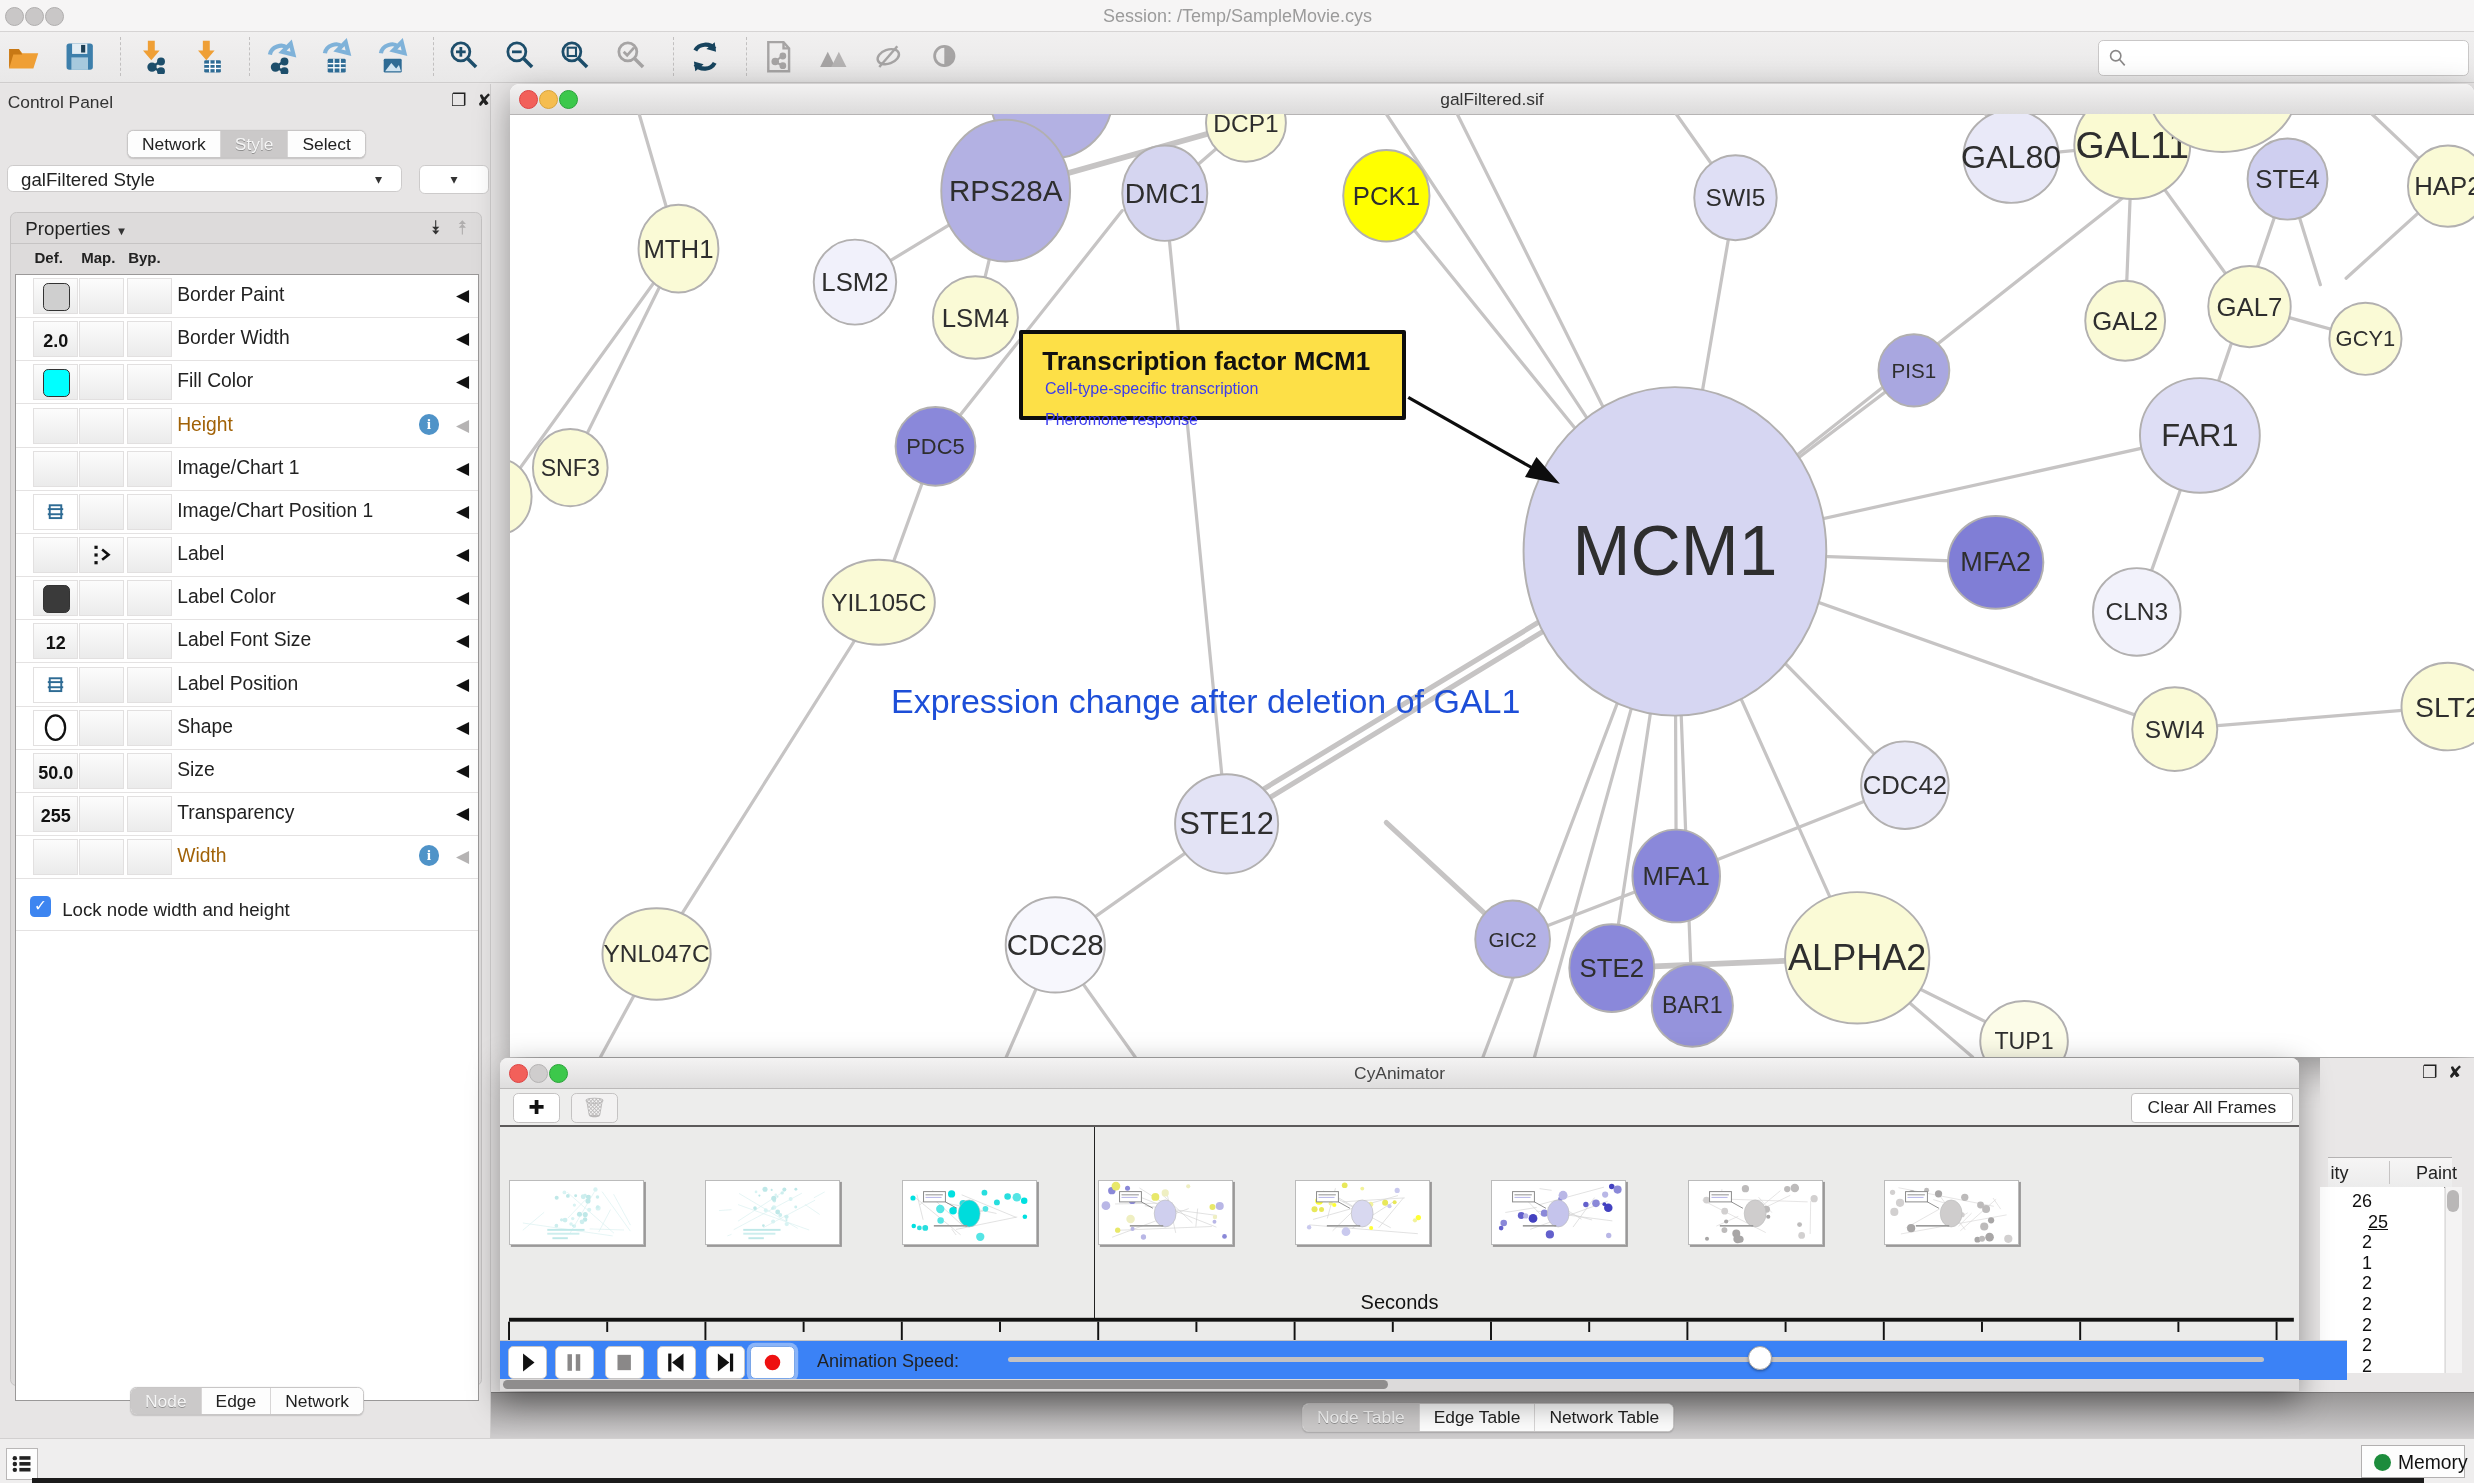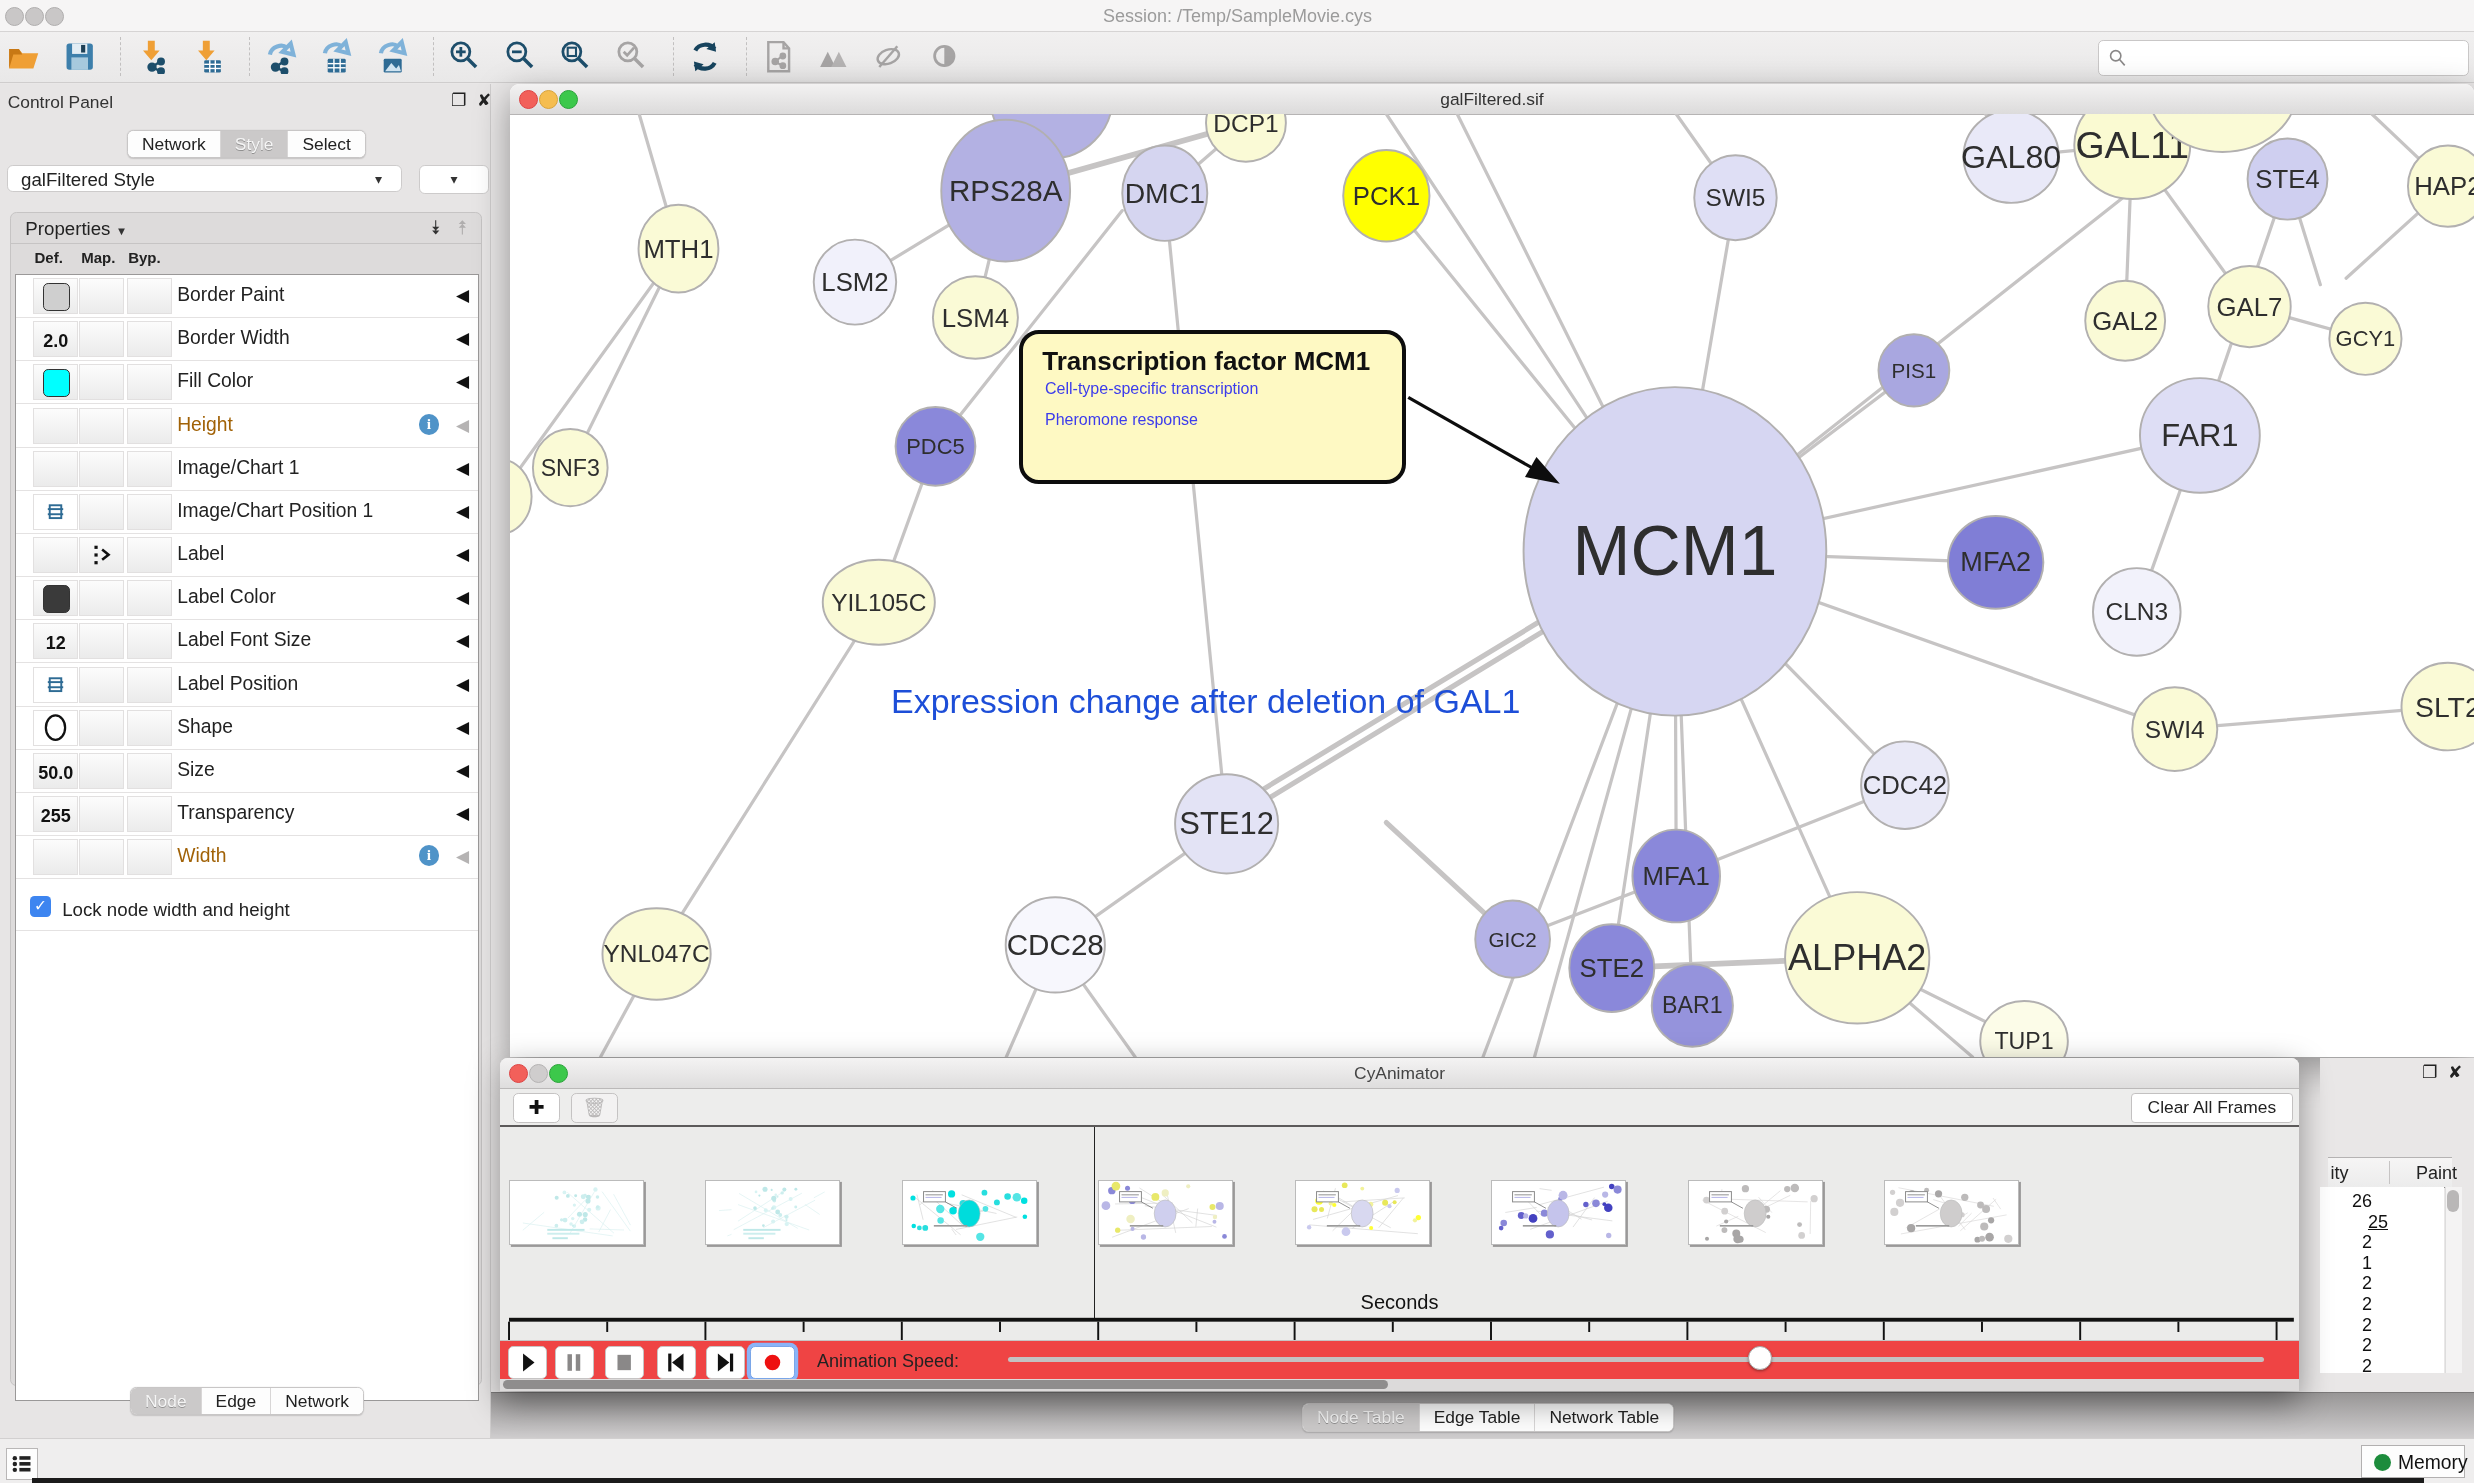--- a/index.html
+++ b/index.html
@@ -38,36 +38,36 @@
   .parrow.gray{color:#b5b3b3;}
   .pinfo{position:absolute;right:39px;top:9px;width:20.6px;height:20.6px;border-radius:50%;background:#4f93c8;color:#fff;font-size:15.5px;font-weight:bold;text-align:center;line-height:20.6px;font-family:"Liberation Serif","DejaVu Serif",serif;}
   .pswatch{position:absolute;left:9px;top:3.9px;width:24.5px;height:26px;border:1.3px solid #333;border-radius:5.2px;}
   .ptext{position:absolute;left:0;width:43px;text-align:center;top:9px;font-size:18px;font-weight:bold;color:#111;} 
   .checkbox{width:20.6px;height:20.6px;border-radius:4.5px;background:#3d85f0;color:#fff;text-align:center;line-height:20.6px;font-size:15.5px;font-weight:bold;}
   
   #netwin{left:510px;top:84px;width:1964px;height:973px;background:#fff;border-radius:9px 9px 0 0;box-shadow:0 11.6px 35px rgba(0,0,0,.38);}
   #nw-titlebar{left:0;top:0;width:100%;height:30px;background:linear-gradient(#f3f2f2,#dcdbdb);border-bottom:1.3px solid #b6b4b4;border-radius:9px 9px 0 0;}
   #nw-title{width:100%;text-align:center;top:5.2px;font-size:17.4px;color:#333;}
   #netcanvas{left:0;top:30px;width:1964px;height:943px;}
-  #annotation{left:509px;top:246px;width:387px;height:154px;background:#fef9c3;border:4.5px solid #0d0d0d;border-radius:20px;box-sizing:border-box;z-index:5;}
+  #annotation{left:509px;top:246px;width:387px;height:90px;background:#fde047;border:4.5px solid #0d0d0d;border-radius:2px;box-sizing:border-box;z-index:5;}
   #ann-title{left:19.3px;top:11.6px;font-size:26px;font-weight:bold;color:#111;}
   .ann-link{left:22px;font-size:16px;color:#3c3cec;}
   #caption{left:381px;top:598px;font-size:34px;color:#1d4ed8;z-index:4;}
   
   #animwin{left:500px;top:1058px;width:1799px;height:333px;background:#ededec;border-radius:7.7px 7.7px 0 0;box-shadow:0 10.3px 32px rgba(0,0,0,.4);z-index:20;}
   #an-titlebar{left:0;top:0;width:100%;height:30px;background:linear-gradient(#f4f3f3,#dedddd);border-bottom:1.3px solid #bbb9b9;border-radius:7.7px 7.7px 0 0;}
   #an-title{width:100%;text-align:center;top:5.2px;font-size:17.4px;color:#444;}
   #an-toolbar{left:0;top:31px;width:100%;height:36px;}
   .anbtn{top:3.9px;width:45px;height:28px;background:#fff;border:1.3px solid #c5c3c3;border-radius:5.2px;text-align:center;line-height:27px;font-size:19.3px;color:#111;}
   #clearbtn{right:6.4px;top:3.9px;height:28px;padding:0 15.5px;background:#fff;border:1.3px solid #c3c1c1;border-radius:3.9px;font-size:17.4px;line-height:27px;color:#222;}
   #an-sep{left:0;top:67px;width:100%;height:1.9px;background:#5c5a5a;}
   #timeline{left:0;top:69px;width:100%;height:213px;background:#ebebea;overflow:hidden;}
   .thumb{position:absolute;top:53px;width:133px;height:63px;background:#fff;border:1.3px solid #bbb;box-shadow:1.9px 1.9px 0 #9a9898;}
   #playhead{top:0px;width:1.3px;height:192px;background:#222;}
-  #controls{left:0;top:282px;width:100%;height:39px;background:#ef4444;border-top:1.3px solid #c6c4c4;}
+  #controls{left:0;top:282px;width:100%;height:39px;background:#3b82f6;border-top:1.3px solid #c6c4c4;padding-left:48px;}
   .pbtn{top:4.5px;width:37px;height:31px;background:#fff;border:1.3px solid #c6c4c4;border-radius:5.2px;}
   #speedlbl{left:317px;top:10.3px;font-size:18px;color:#222;}
   #slidertrack{left:508px;top:15.5px;width:1256px;height:5.8px;background:#c4c2c2;border-radius:3.2px;}
   #sliderknob{left:1248px;top:4.5px;width:22px;height:22px;background:#fff;border:0.6px solid #a8a6a6;border-radius:50%;box-shadow:0 1.3px 2.6px rgba(0,0,0,.35);}
   #an-scroll{left:0;top:321px;width:100%;height:11.6px;background:#dcdada;}
   #an-scrollthumb{left:2.6px;top:1.3px;width:885px;height:9px;background:#8f8d8d;border-radius:5.2px;}
   
   #tablepanel{left:2320px;top:1058px;width:155px;height:334px;background:#e9e7e7;}
   #tp-headrow{left:0;top:99px;width:124px;height:29px;background:linear-gradient(#f6f5f5,#ececec);border-bottom:1.3px solid #8d8b8b;border-top:1.3px solid #b5b3b3;margin-left:8px;}
   #tp-data{left:0;top:129px;width:124px;height:186px;background:#fff;}

